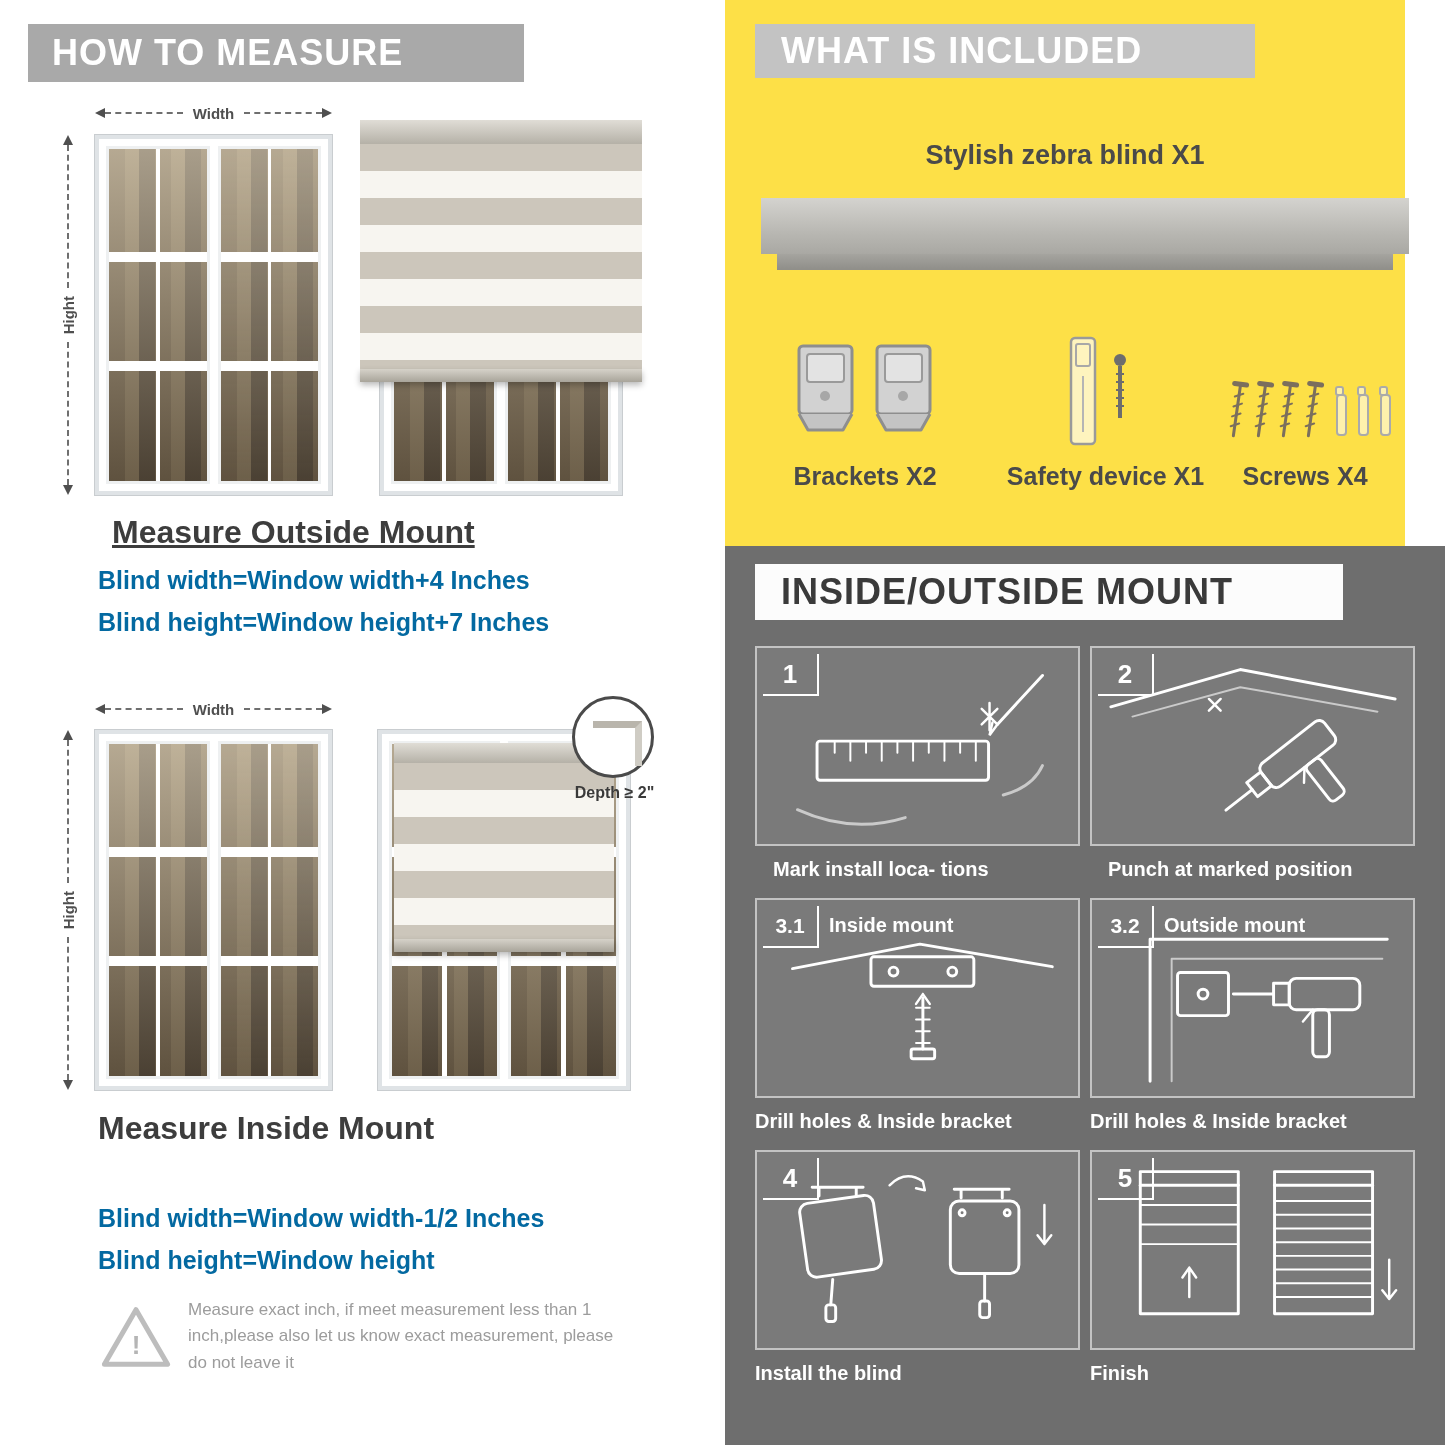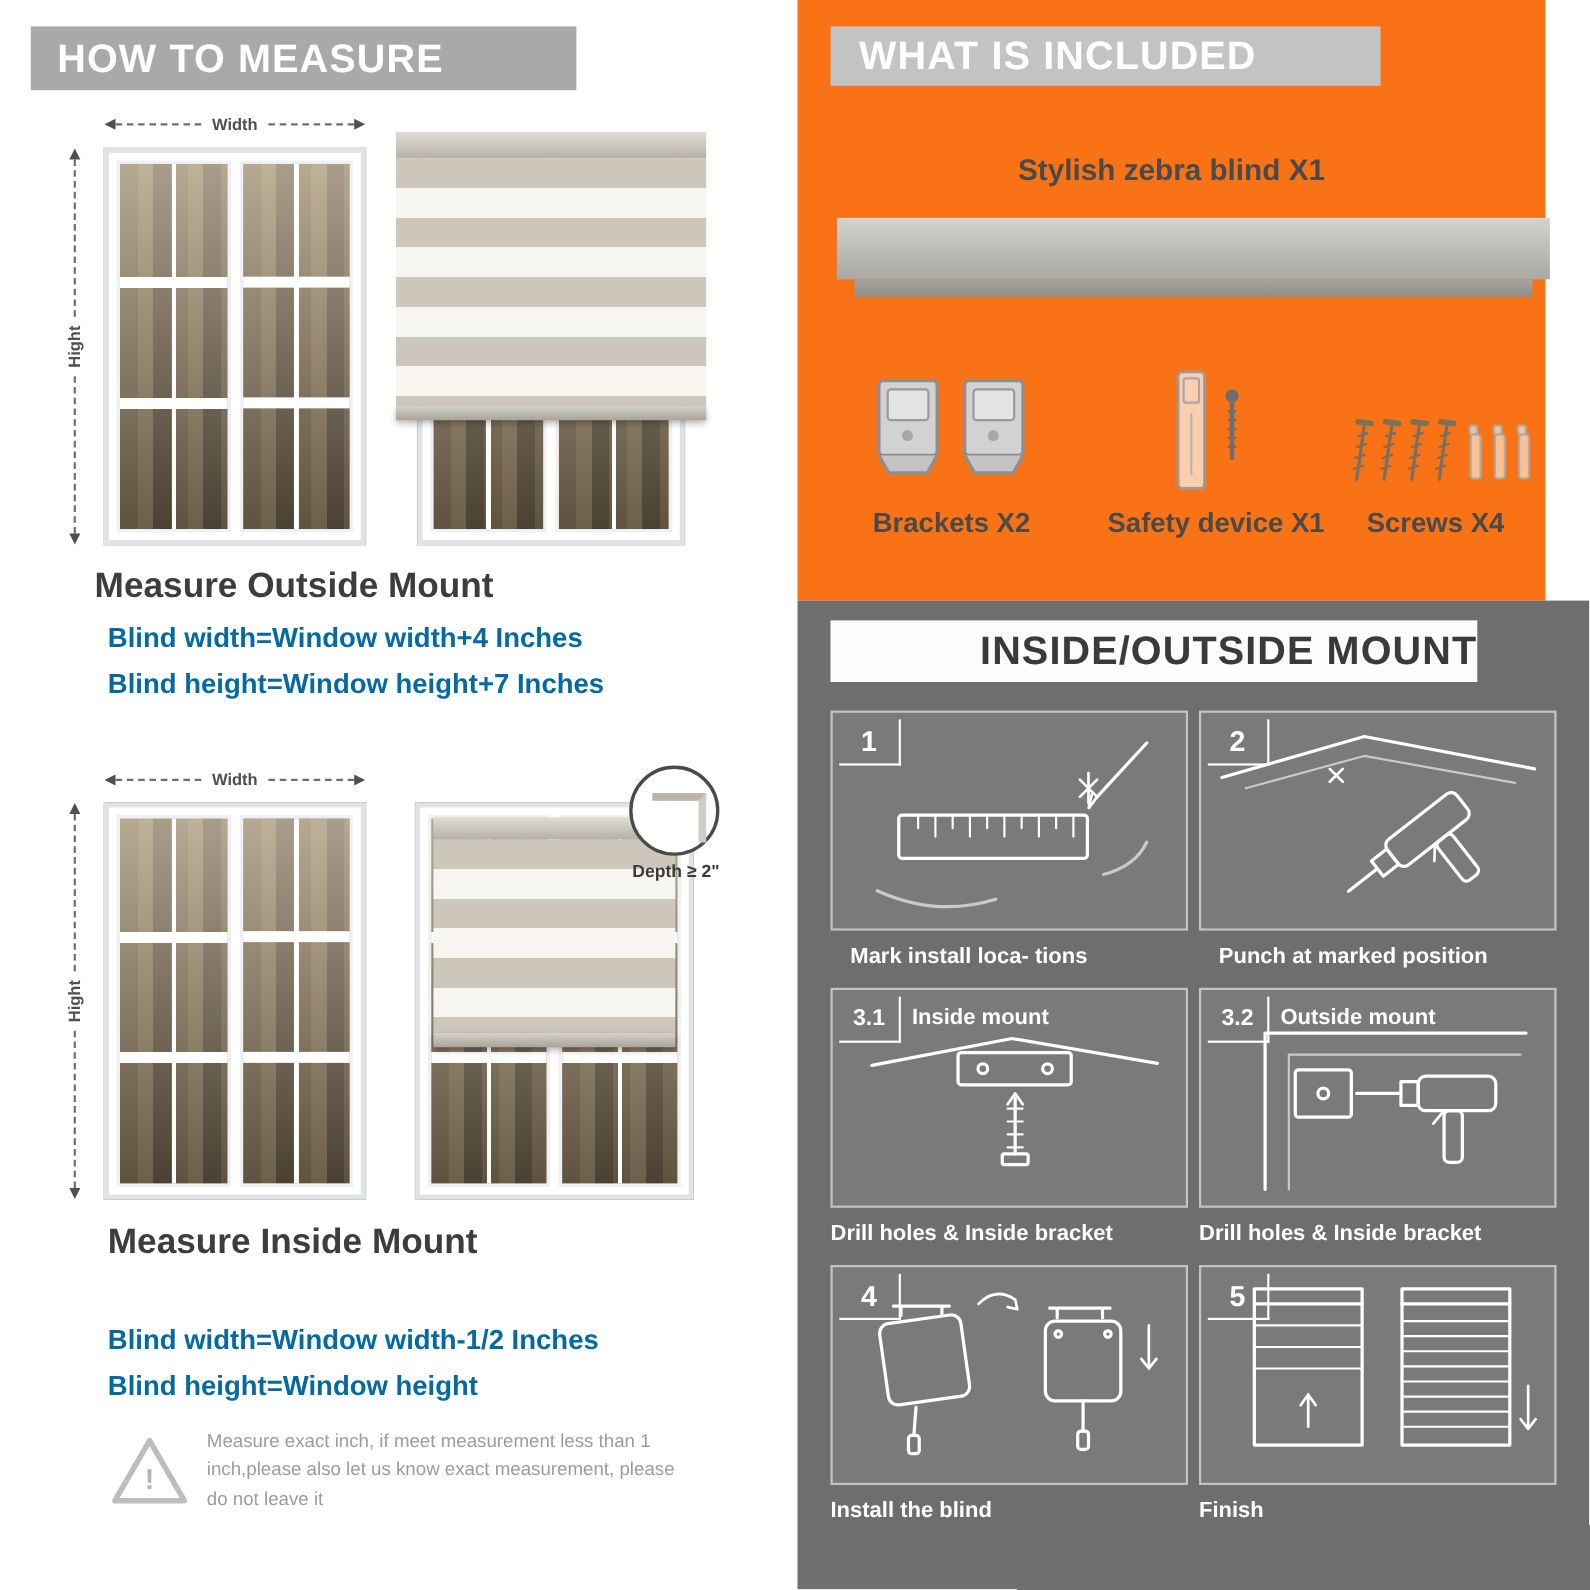--- a/index.html
+++ b/index.html
@@ -60,36 +60,36 @@
   .sub{position:absolute;font-weight:bold;color:#0369a1;font-size:25px;}
 
   
   .warn-wrap{position:absolute;left:100px;top:1297px;width:540px;display:flex;gap:16px;align-items:center;}
   .warn-icon{position:relative;width:72px;height:66px;flex:0 0 auto;}
   .warn-icon .mark{position:absolute;left:0;right:0;top:26px;text-align:center;
                    color:#b5b5b5;font-size:26px;font-weight:bold;}
   .warn-text{font-size:17px;color:#9c9c9c;line-height:1.55;text-align:left;width:440px;}
 
   
-  .included{position:absolute;left:725px;top:0;width:680px;height:546px;background:#f97316;}
+  .included{position:absolute;left:725px;top:0;width:680px;height:546px;background:#fde047;}
   .included-banner{position:absolute;left:30px;top:24px;width:474px;height:54px;
                    background:#c3c3c3;color:#fff;font-size:36px;padding-left:26px;}
   .product-label{position:absolute;top:140px;width:100%;text-align:center;
                  font-size:27px;font-weight:bold;color:#4a4a4a;}
   .headrail-img{position:absolute;left:36px;top:198px;width:648px;height:56px;
                 background:linear-gradient(180deg,#d4d3cf,#b7b6b1 65%,#a9a8a3);}
   .headrail-lip{position:absolute;left:52px;top:254px;width:616px;height:16px;
                 background:linear-gradient(180deg,#a5a49f,#8f8e89);}
   .item-label{position:absolute;top:462px;font-size:25px;font-weight:bold;color:#4a4a4a;text-align:center;}
   .item-icon{position:absolute;}
 
   
   .mount{position:absolute;left:725px;top:546px;width:720px;height:899px;background:#6e6e6e;}
   .mount-banner{position:absolute;left:30px;top:18px;width:562px;height:56px;
-                background:#fcfcfc;color:#3a3a3a;font-size:36px;padding-left:26px;justify-content:flex-end;}
+                background:#fcfcfc;color:#3a3a3a;font-size:36px;padding-left:26px;}
   .step{position:absolute;width:325px;height:200px;background:#7a7a7a;
         border:2px solid rgba(255,255,255,.55);box-sizing:border-box;}
   .step svg{position:absolute;inset:0;width:100%;height:100%;}
   .badge{position:absolute;top:6px;left:6px;min-width:42px;height:40px;padding:0 6px;
          border-right:2px solid #fff;border-bottom:2px solid #fff;color:#fff;
          font-size:26px;font-weight:bold;display:flex;align-items:center;justify-content:center;z-index:2;}
   .badge.small{font-size:21px;}
   .step-title{position:absolute;top:14px;left:72px;color:#fff;font-size:20px;font-weight:bold;z-index:2;}
   .step-cap{position:absolute;width:330px;color:#fff;font-weight:bold;font-size:20px;}
   .c1{left:30px;} .c2{left:365px;}
@@ -129,21 +129,21 @@
       <div class="sash"></div>
       <div class="sash"></div>
     </div>
     <div class="bover">
       <div class="rail"></div>
       <div class="zebra" style="height:225px;"></div>
       <div class="brail"></div>
     </div>
   </div>
 
-  <div class="h1" style="left:86px;top:514px;">Measure Outside Mount</div>
+  <div class="h1" style="left:112px;top:514px;text-decoration:underline;">Measure Outside Mount</div>
   <div class="sub" style="left:98px;top:566px;">Blind width=Window width+4 Inches</div>
   <div class="sub" style="left:98px;top:608px;">Blind height=Window height+7 Inches</div>
 
   <div class="harrow" style="left:95px;top:702px;width:237px;">
     <span class="head left"></span>
     <span class="line"></span>
     <span class="lbl">Width</span>
     <span class="line"></span>
     <span class="head right"></span>
   </div>

